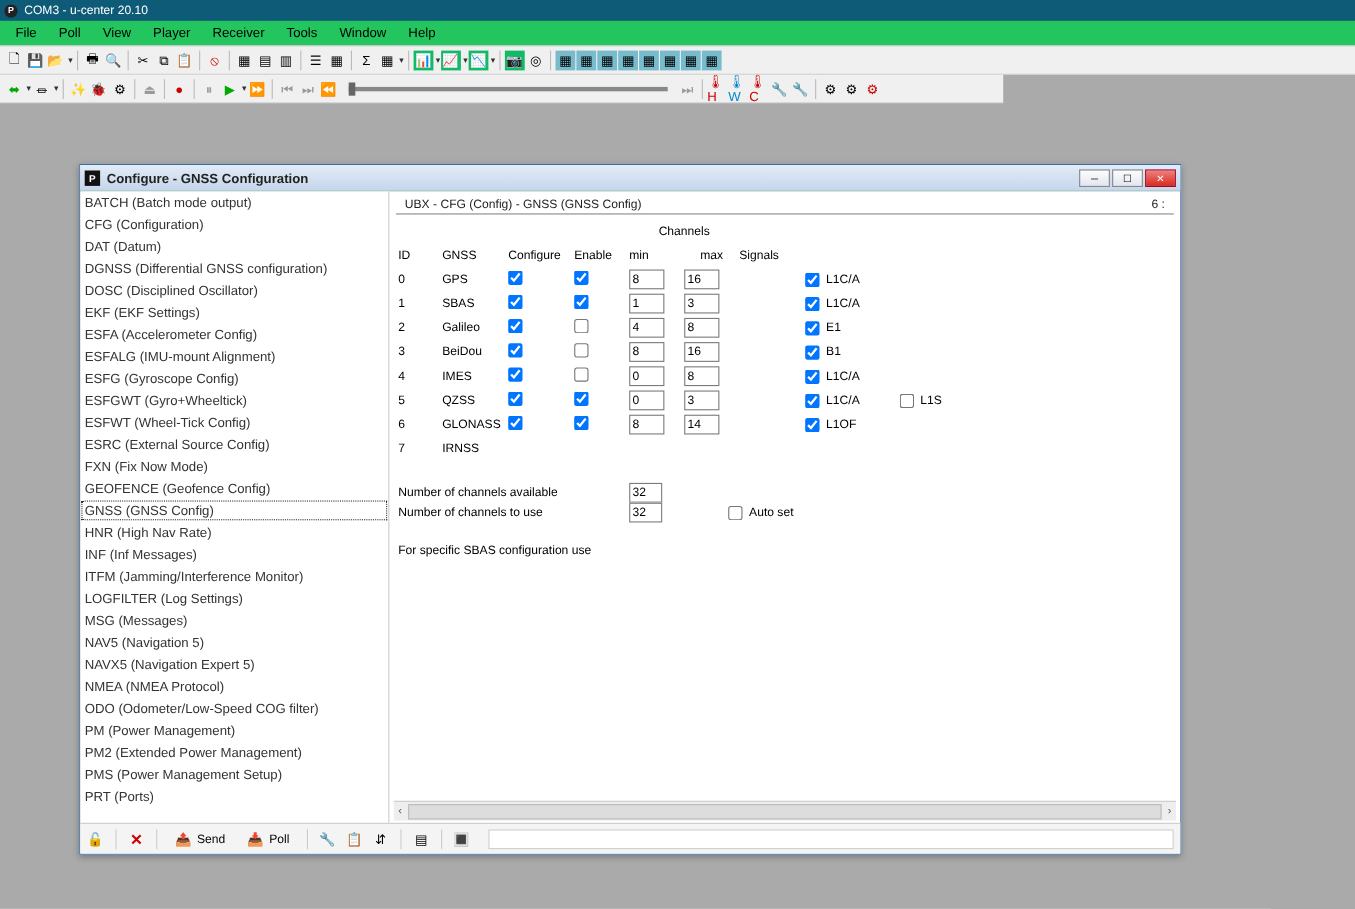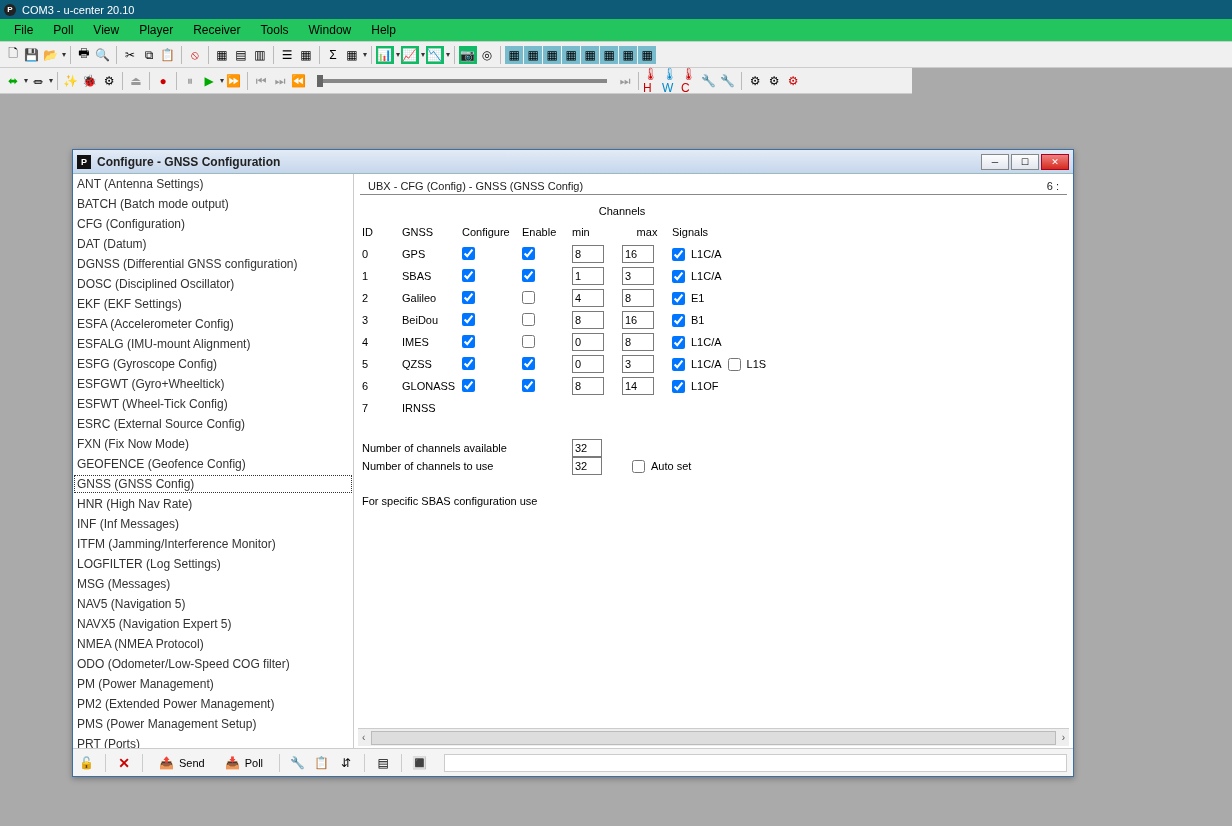--- a/index.html
+++ b/index.html
@@ -33,21 +33,21 @@
 .list-item { padding:1px 4px; white-space:nowrap; cursor:pointer; color:#333; font-size:12px; line-height:18px;}
 .list-item.selected { outline:1px dotted #333; outline-offset:-2px; }
 
 .detailpane { flex:1; display:flex; flex-direction:column; overflow:hidden; }
 .breadcrumb { padding:6px 8px 2px; color:#222; display:flex; justify-content:space-between; border-bottom:1px solid #888; margin:0 6px; font-size:11px;}
 .gnss-table { padding:10px 8px 8px; font-size:11px;}
 .gnss-header-row, .gnss-row { display:grid; grid-template-columns: 40px 60px 60px 50px 50px 50px 160px; align-items:center; height:22px;}
 .gnss-super-row { display:grid; grid-template-columns: 40px 60px 60px 50px 100px 160px; height:16px;}
 .num-input { width:32px; height:18px; border:1px solid #7a7a7a; padding:0 2px; font-size:11px;}
 .chk { width:13px; height:13px; }
-.sig-grp { display:flex; gap:6px; align-items:center;}
+.sig-grp { display:flex; gap:6px; align-items:center;margin-left:30px;}
 .under-note { margin-top:20px; font-size:11px; display:grid; grid-template-columns:210px 60px 120px; align-items:center;}
 .under-note .num-input { width:30px;}
 .sbas-note { margin-top:20px; font-size:11px;}
 .bottom-scroll { height:18px; background:#eee; border-top:1px solid #ccc; display:flex; align-items:center; justify-content:space-between; padding:0 4px; font-size:10px; color:#555; margin:0 4px 2px;}
 .bottom-scroll .sb-track { flex:1; height:14px; background:#ddd; margin:0 6px; border:1px solid #bbb;}
 .dlg-footer { height:28px; border-top:1px solid #ccc; display:flex; align-items:center; padding:0 6px; gap:8px; background:#f4f4f4;}
 .foot-btn { height:20px; padding:0 6px; display:flex; align-items:center; gap:4px; cursor:pointer; font-size:11px;}
 .foot-icon { width:16px; height:16px; display:flex; align-items:center; justify-content:center; font-size:12px;}
 .lock { color:#d98500;}
 .del { color:#c00; font-weight:bold; font-size:14px;}
@@ -167,21 +167,20 @@
           <span>Configure - GNSS Configuration</span>
         </div>
         <div class="win-btns">
           <div class="win-btn">─</div>
           <div class="win-btn">☐</div>
           <div class="win-btn close">✕</div>
         </div>
       </div>
       <div class="dlg-body">
         <div class="listpane" id="config-list">
-            <div class="list-item">ANT (Antenna Settings)</div>
             <div class="list-item">BATCH (Batch mode output)</div>
             <div class="list-item">CFG (Configuration)</div>
             <div class="list-item">DAT (Datum)</div>
             <div class="list-item">DGNSS (Differential GNSS configuration)</div>
             <div class="list-item">DOSC (Disciplined Oscillator)</div>
             <div class="list-item">EKF (EKF Settings)</div>
             <div class="list-item">ESFA (Accelerometer Config)</div>
             <div class="list-item">ESFALG (IMU-mount Alignment)</div>
             <div class="list-item">ESFG (Gyroscope Config)</div>
             <div class="list-item">ESFGWT (Gyro+Wheeltick)</div>

